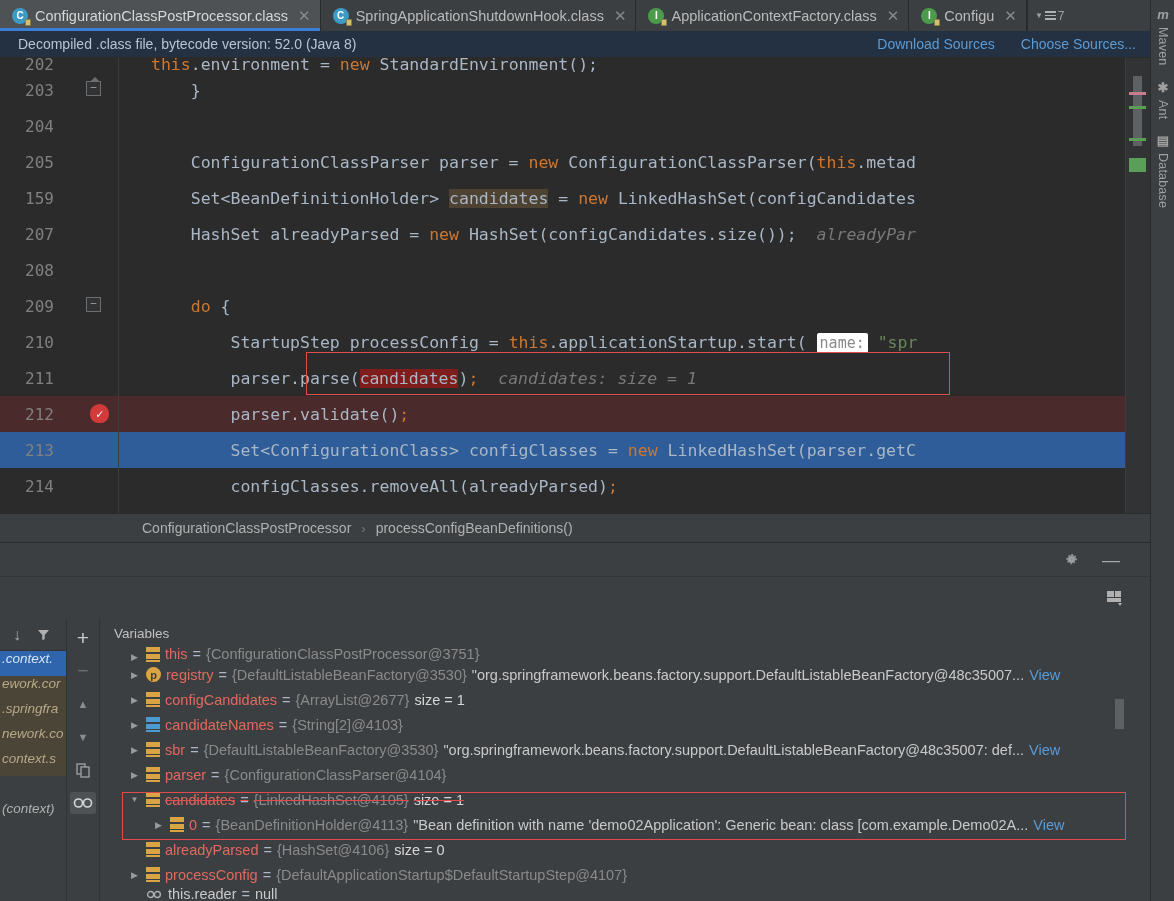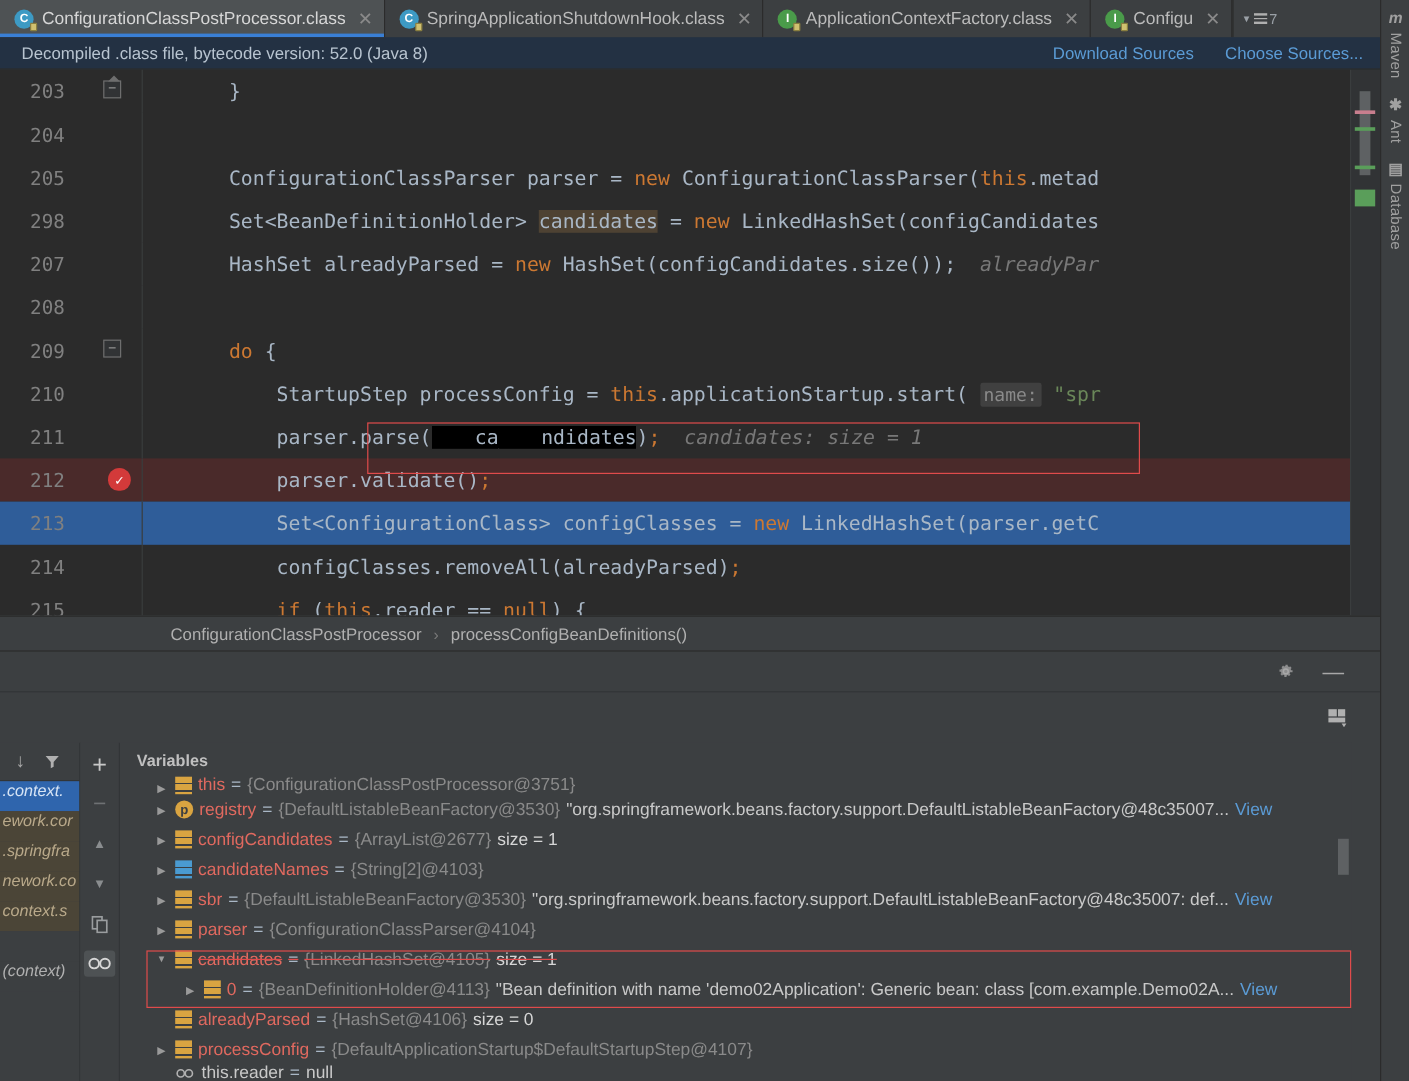--- a/index.html
+++ b/index.html
@@ -95,28 +95,28 @@
   .vbar { width: 27px; flex: none; height: 36px; border-left: 1px solid #3a3d3e; }
   .codetext { padding-left: 6px; }
 
   
   .kw   { color: #cc7832; }
   .txt  { color: #a9b7c6; }
   .str  { color: #6a8759; }
   .hl   { background: #4e4233; }
   .hint { color: #787878; font-style: italic; }
   .phint {
-    background: #404040; color: #8a8a8a; border-radius: 2px;
+    background: #ffffff; color: #8a8a8a; border-radius: 2px;
     padding: 1px 3px; font-style: normal; font-size: 15px;
   }
   .caret {
     display: inline-block; width: 1.5px; height: 19px; background: #cfcfcf;
     vertical-align: -4px; margin: 0 -1px;
   }
-  .sel { background: #000000; padding-left: 36px; }
+  .sel { background: #7f1d1d; }
 
   .redbox {
     position: absolute; border: 1.5px solid #e04b4b; pointer-events: none;
   }
 
   
   .markerbar {
     position: absolute; right: 0; top: 0; width: 25px; height: 455px;
     background: #313335; border-left: 1px solid #3a3d3e;
   }
@@ -179,21 +179,21 @@
   .vtools .icobtn { width: 26px; height: 22px; }
   .vtools .icobtn.on { background: #4e5254; border-radius: 3px; }
 
   
   .varpane {
     position: absolute; left: 100px; top: 76px; right: 24px; height: 283px;
     background: #3c3f41; overflow: hidden;
   }
   .varpane-hdr {
     height: 28px; display: flex; align-items: center; padding-left: 14px;
-    font-size: 13.5px; color: #c0c0c0; font-weight: bold;
+    font-size: 13.5px; color: #c0c0c0;
   }
   .varrow {
     height: 25px; display: flex; align-items: center; gap: 5px;
     font-size: 14.5px; white-space: nowrap; padding-left: 28px;
   }
   .varrow.child { padding-left: 52px; }
   .arrow {
     width: 13px; flex: none; color: #9a9a9a; font-size: 9px; text-align: center;
   }
   .vico { width: 14px; height: 15px; flex: none; position: relative; }
@@ -282,20 +282,26 @@
 
 <div class="notif">
   <span>Decompiled .class file, bytecode version: 52.0 (Java 8)</span>
   <span class="spacer"></span>
   <a href="#">Download Sources</a>
   <a href="#">Choose Sources...</a>
 </div>
 
 <div class="editor">
 
+  <div class="code-row" style="height:14px;overflow:hidden">
+    <span class="lnum" style="line-height:6px">202</span>
+    <span class="gutter-icons"></span>
+      <span class="vbar"></span>
+    <span class="codetext" style="line-height:6px"><span class="kw">this</span><span class="txt">.environment = </span><span class="kw">new</span><span class="txt"> StandardEnvironment();</span></span>
+  </div>
 
   <div class="code-row">
     <span class="lnum">203</span>
     <span class="gutter-icons">
         <span class="fold pointed">−</span>
       </span>
     <span class="vbar"></span>
     <span class="codetext"><span class="txt">&nbsp;&nbsp;&nbsp;&nbsp;}</span></span>
   </div>
 
@@ -307,21 +313,21 @@
   </div>
 
   <div class="code-row">
     <span class="lnum">205</span>
     <span class="gutter-icons"></span>
       <span class="vbar"></span>
     <span class="codetext"><span class="txt">&nbsp;&nbsp;&nbsp;&nbsp;ConfigurationClassParser parser = </span><span class="kw">new</span><span class="txt"> ConfigurationClassParser(</span><span class="kw">this</span><span class="txt">.metad</span></span>
   </div>
 
   <div class="code-row">
-    <span class="lnum">298</span>
+    <span class="lnum">159</span>
     <span class="gutter-icons"></span>
       <span class="vbar"></span>
     <span class="codetext"><span class="txt">&nbsp;&nbsp;&nbsp;&nbsp;Set&lt;BeanDefinitionHolder&gt; </span><span class="txt hl">candidates</span><span class="txt"> = </span><span class="kw">new</span><span class="txt"> LinkedHashSet(configCandidates</span></span>
   </div>
 
   <div class="code-row">
     <span class="lnum">207</span>
     <span class="gutter-icons"></span>
       <span class="vbar"></span>
     <span class="codetext"><span class="txt">&nbsp;&nbsp;&nbsp;&nbsp;HashSet alreadyParsed = </span><span class="kw">new</span><span class="txt"> HashSet(configCandidates.size());&nbsp;&nbsp;</span><span class="hint">alreadyPar</span></span>

